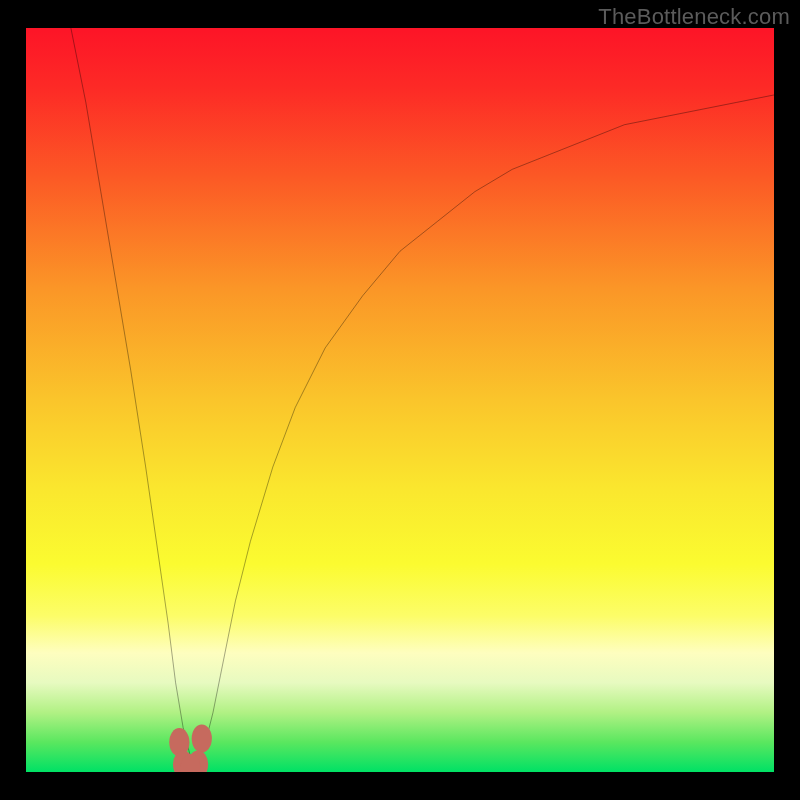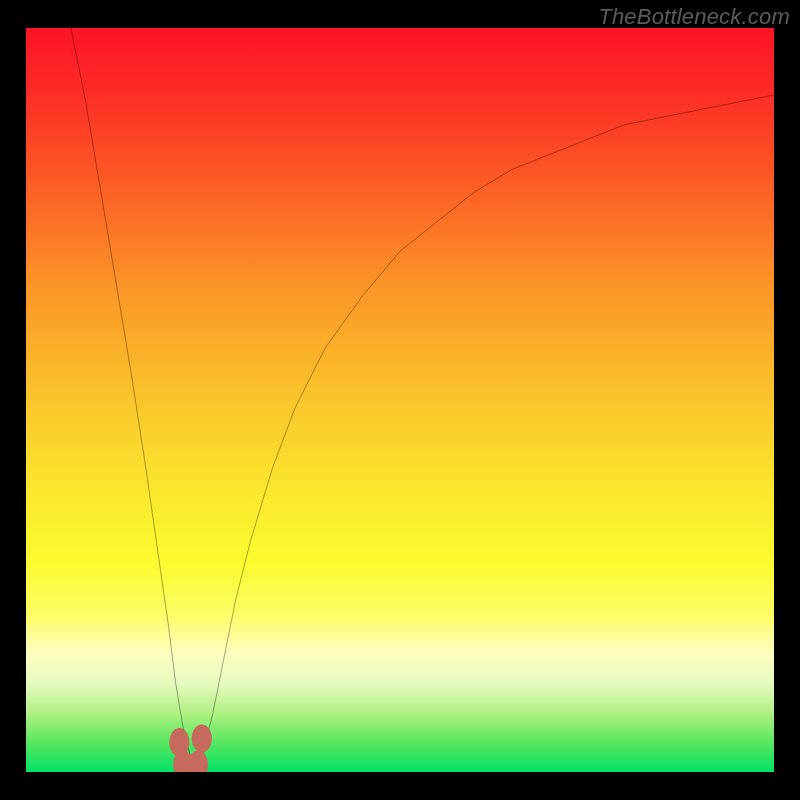--- a/index.html
+++ b/index.html
@@ -49,21 +49,20 @@
     height: 100%;
   }
   .watermark {
     position: absolute;
     top: 4px;
     right: 10px;
     color: #5b5b5b;
     font-size: 22px;
     font-weight: 400;
     letter-spacing: 0.2px;
-    font-style: italic;
   }
 </style>
 </head>
 <body>
 
 <div class="frame">
   <div class="plot">
     <svg class="grad" viewBox="0 0 100 100" preserveAspectRatio="none">
       <defs>
         <linearGradient id="bg" x1="0" y1="0" x2="0" y2="1">

